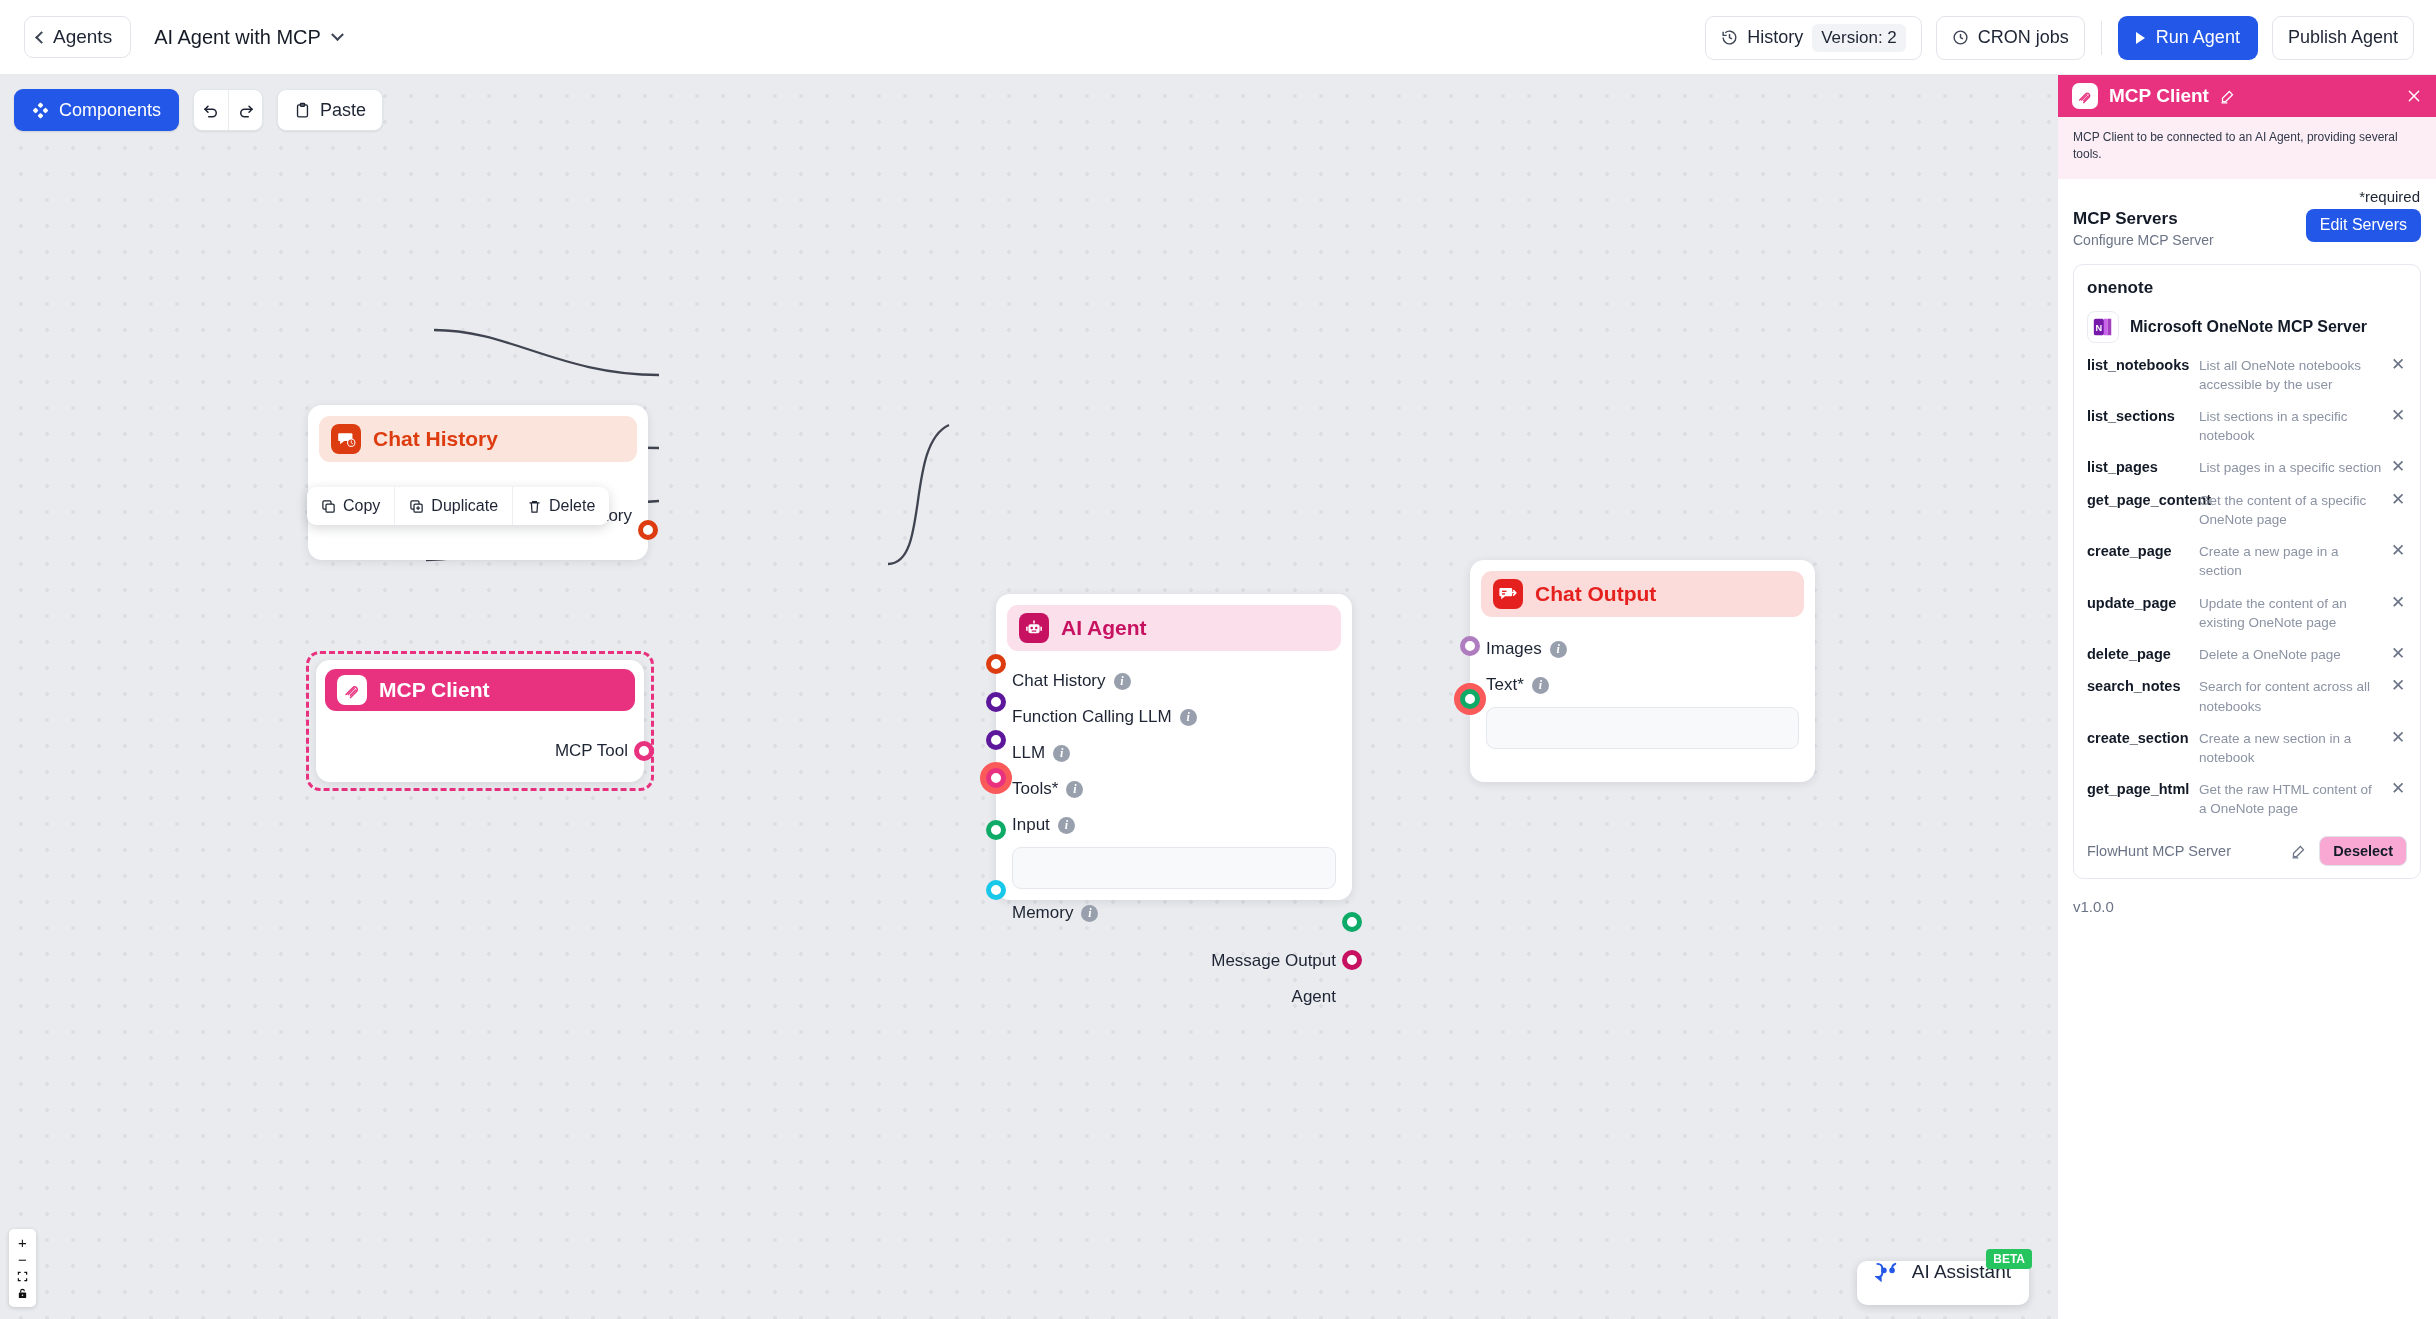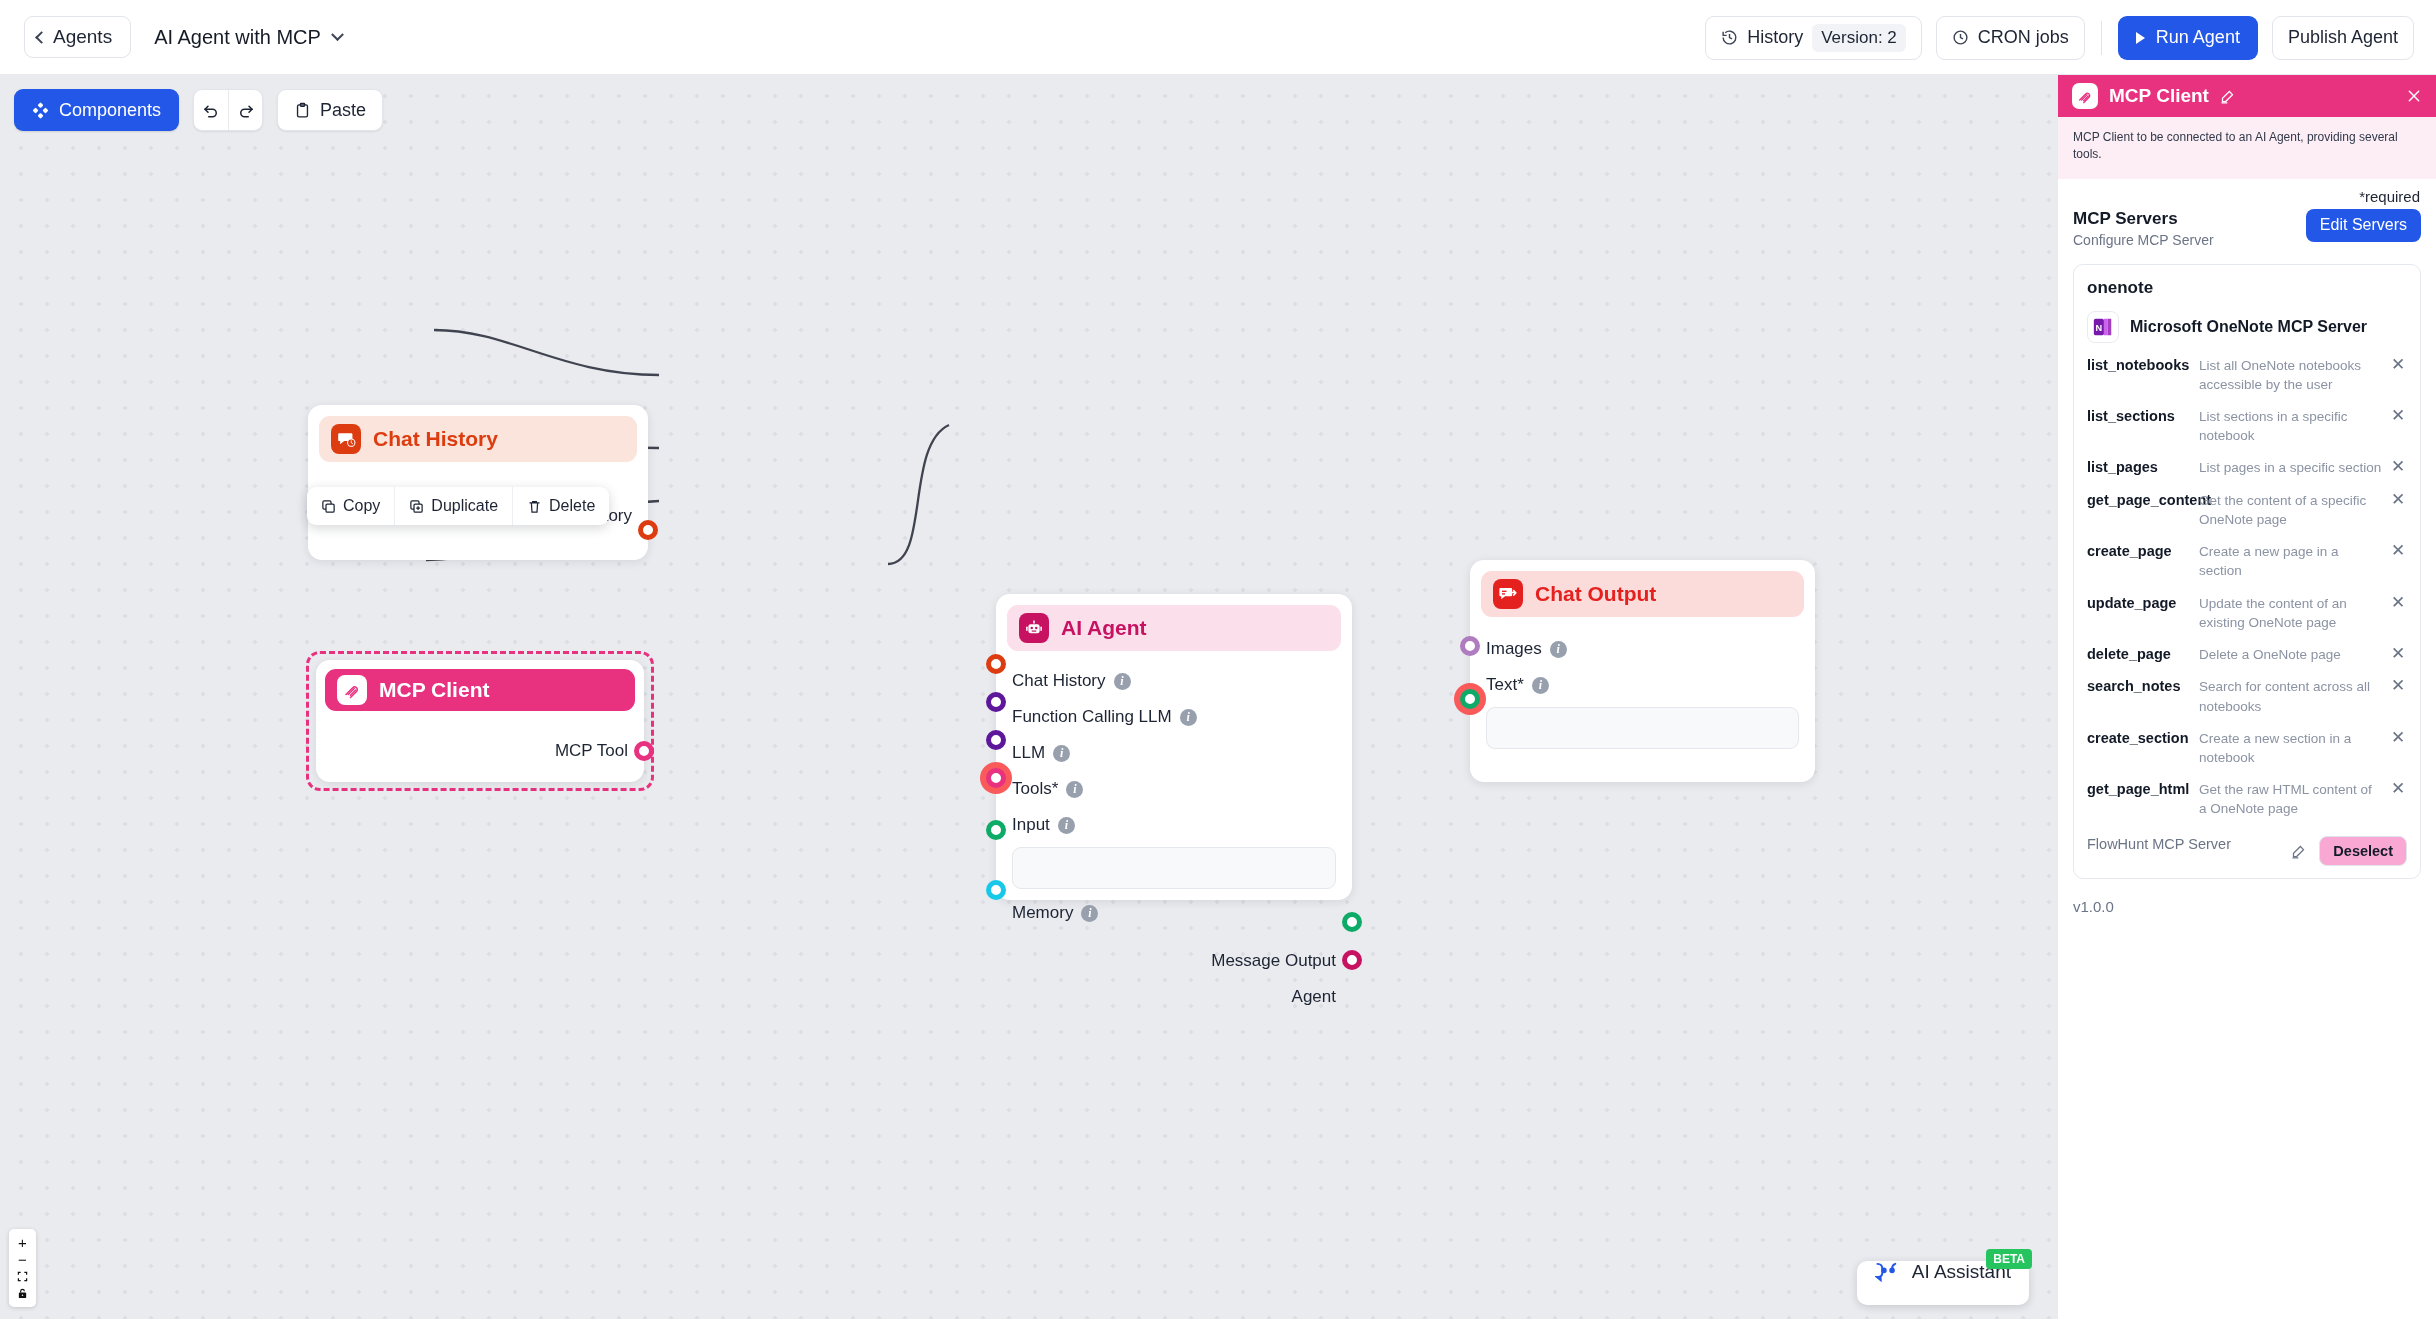--- a/index.html
+++ b/index.html
@@ -158,21 +158,21 @@
   .srv-brand { display:flex; align-items:center; gap:11px; margin-top: 13px; }
   .brand-ico { width: 32px; height: 32px; border-radius: 8px; border:1px solid #e9ebf0;
     display:flex; align-items:center; justify-content:center; background:#fff; }
   .brand-name { font-size: 16px; font-weight: bold; color:#131a27; }
   .tool-row { display:flex; align-items:flex-start; margin-top: 13px; }
   .tool-name { width: 112px; flex: none; font-size: 14.5px; font-weight: bold; color:#131a27;
     line-height: 1.35; }
   .tool-desc { flex: 1; font-size: 13.5px; color:#8b93a3; line-height: 1.42; padding-right: 6px; }
   .tool-x { width: 18px; flex:none; color:#6b7486; font-size: 17px; text-align:center;
     cursor: pointer; line-height: 1; }
-  .srv-foot { display:flex; align-items:flex-start; justify-content: space-between;
+  .srv-foot { display:flex; align-items:center; justify-content: space-between;
     margin-top: 18px; }
   .foot-label { font-size: 14.5px; color:#6b7486; }
   .foot-right { display:flex; align-items:center; gap: 13px; }
   .deselect-btn { border:1px solid #dfe3ea; background:#f9a8d4; border-radius: 8px;
     height: 30px; padding: 4px 13px; font-size: 14.5px; font-weight:bold; color:#131a27; cursor:pointer; }
   .ver { font-size: 15px; color:#6b7486; padding: 19px 0 0 15px; }
 
   svg.edges { position:absolute; left:0; top:0; width:2057px; height:1244px; z-index: 10;
      pointer-events:none; }
 </style>

